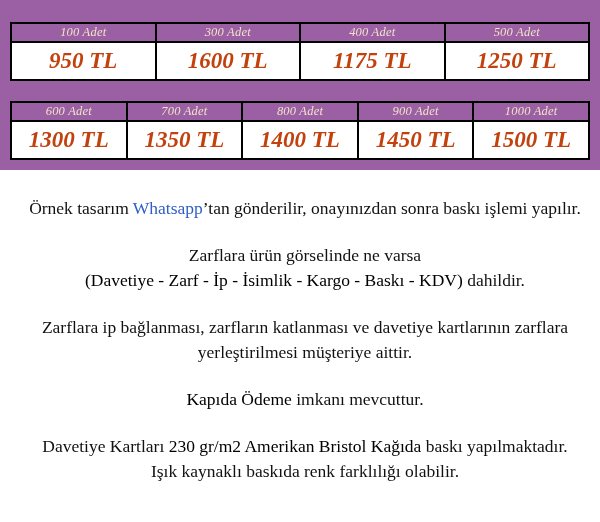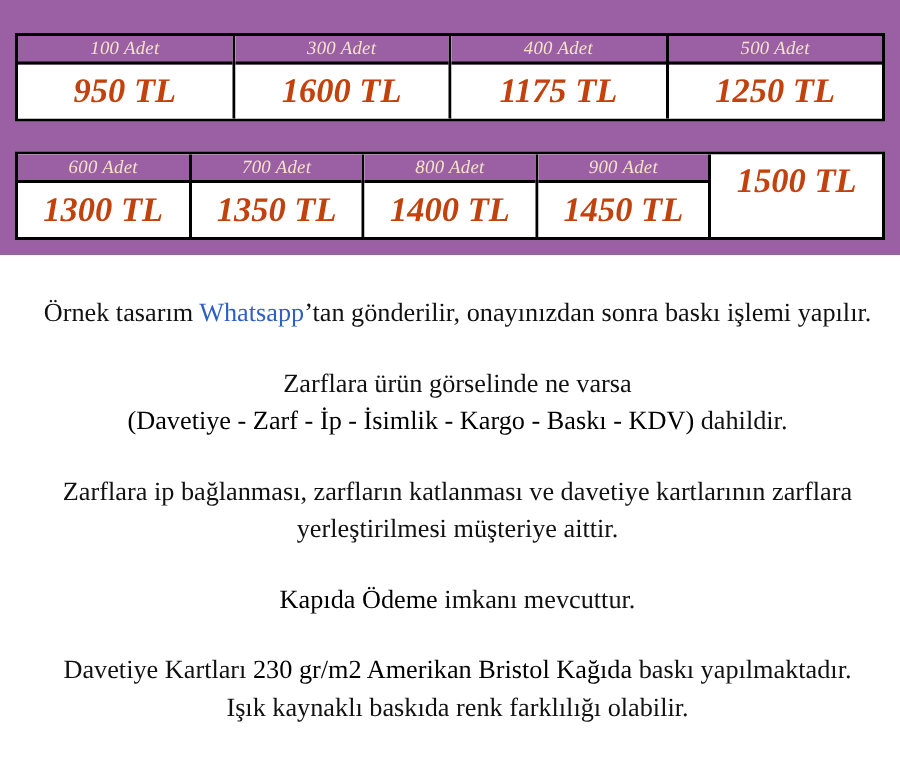--- a/index.html
+++ b/index.html
@@ -130,20 +130,21 @@
       </div>
       <div class="price-cell">
         <span class="qty">800 Adet</span>
         <span class="amount">1400 TL</span>
       </div>
       <div class="price-cell">
         <span class="qty">900 Adet</span>
         <span class="amount">1450 TL</span>
       </div>
       <div class="price-cell">
+        <span class="qty">1000 Adet</span>
         <span class="amount">1500 TL</span>
       </div>
     </div>
 
   </div>
 
   <div class="notes">
 
     <p class="note">
       <span>Örnek tasarım </span><span class="hl-blue">Whatsapp</span><span>’tan gönderilir, onayınızdan sonra baskı işlemi yapılır.</span>

